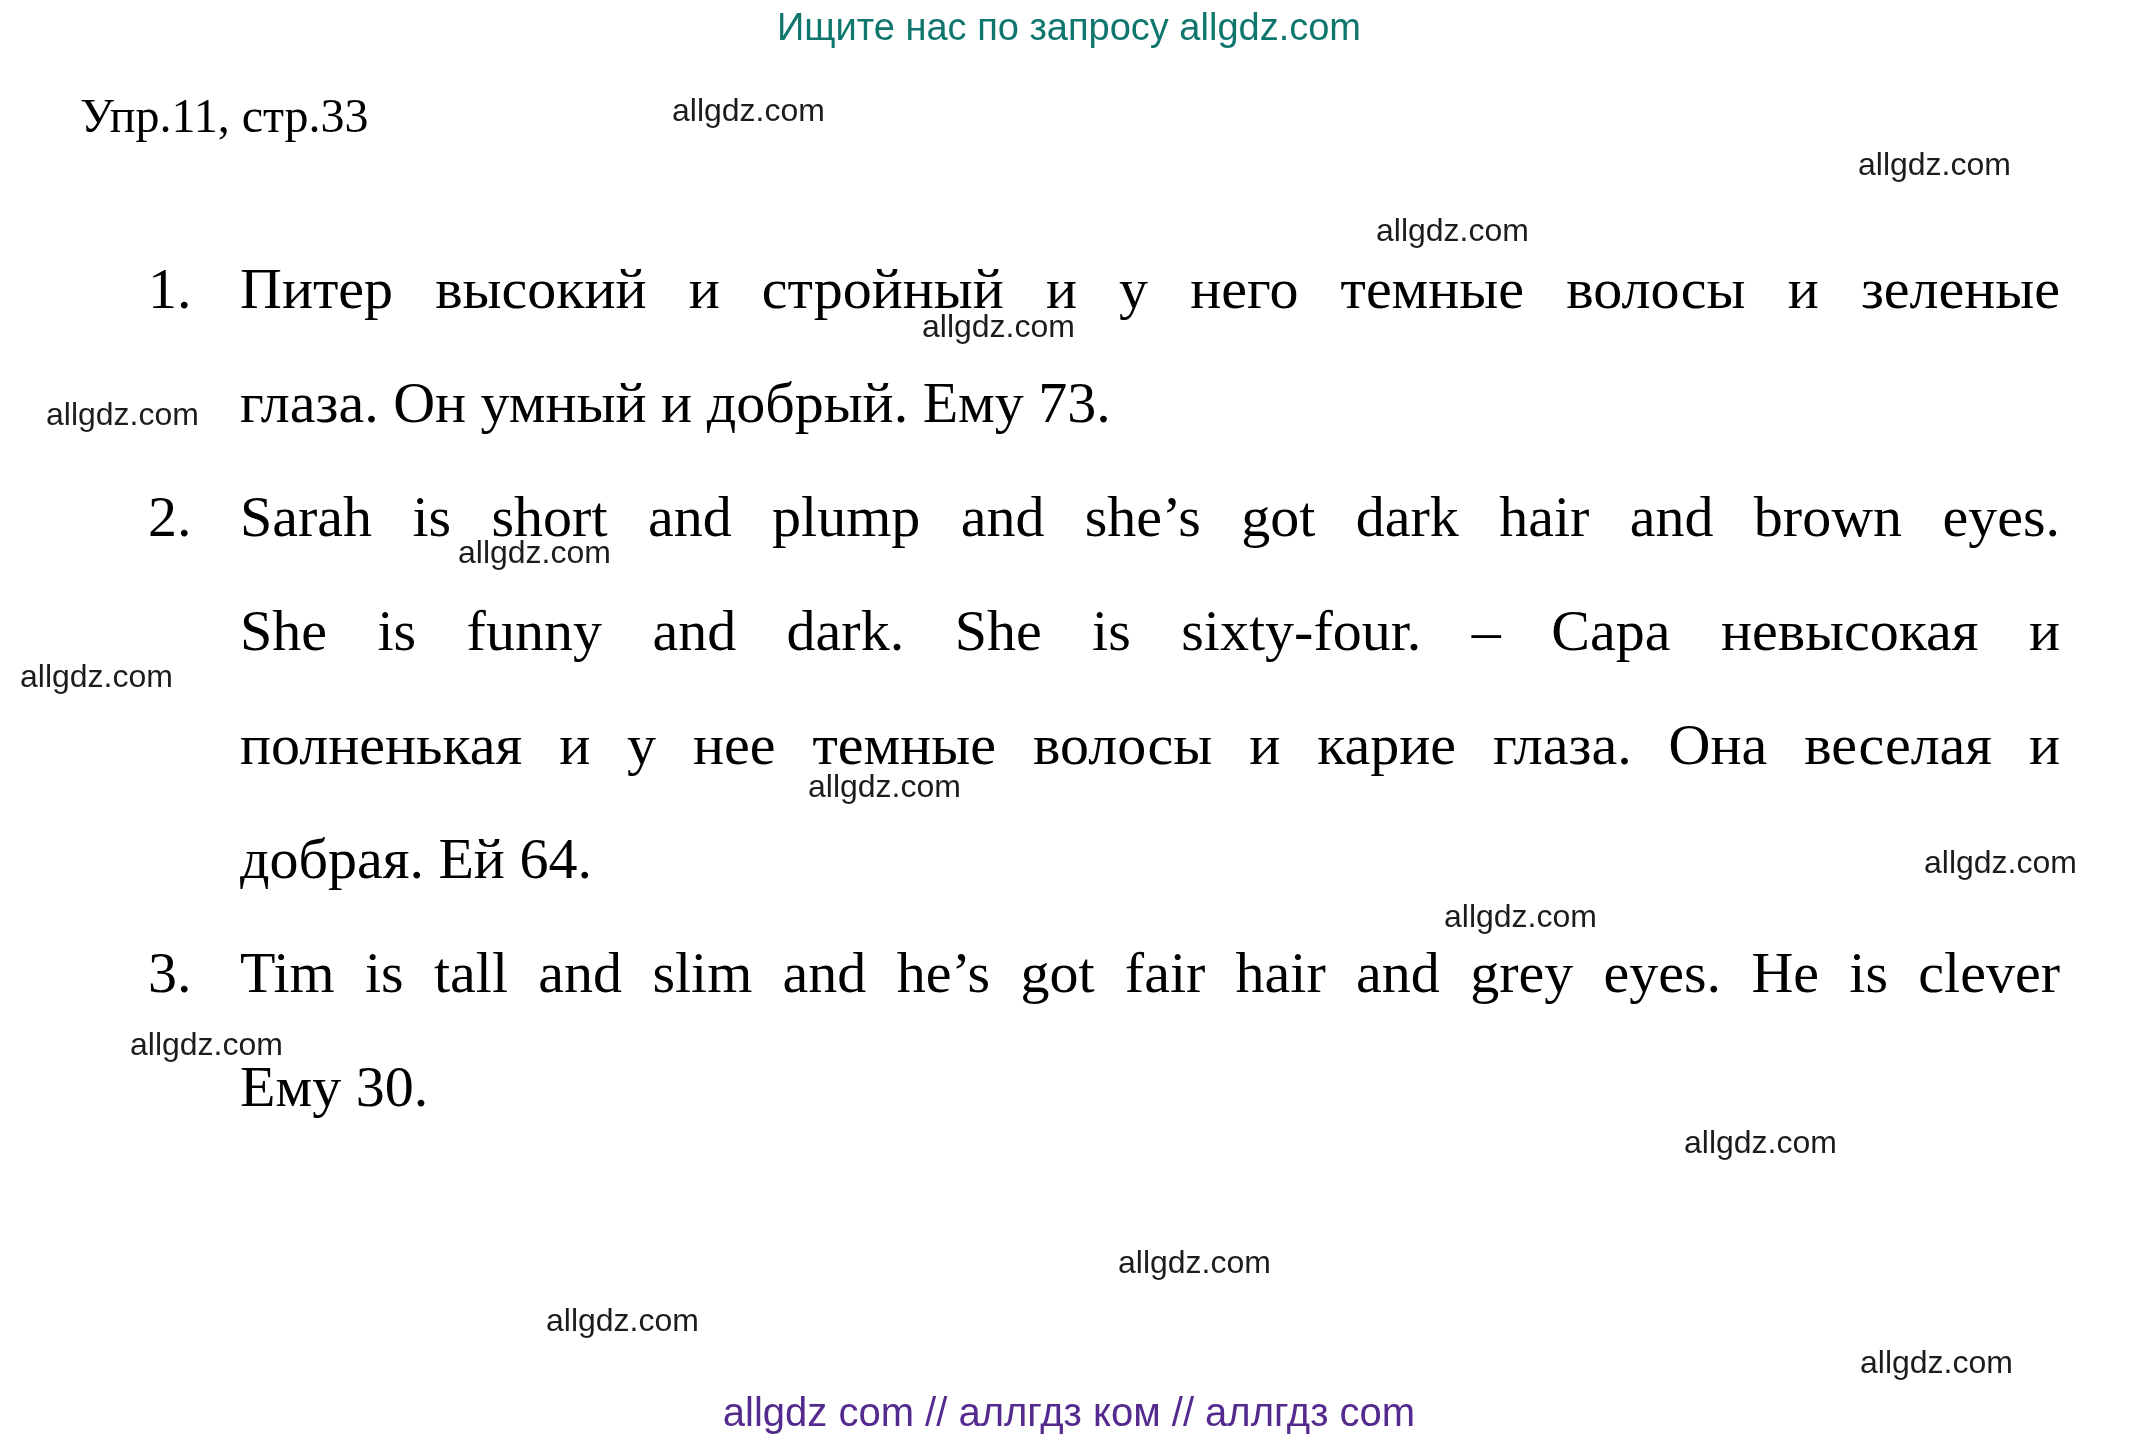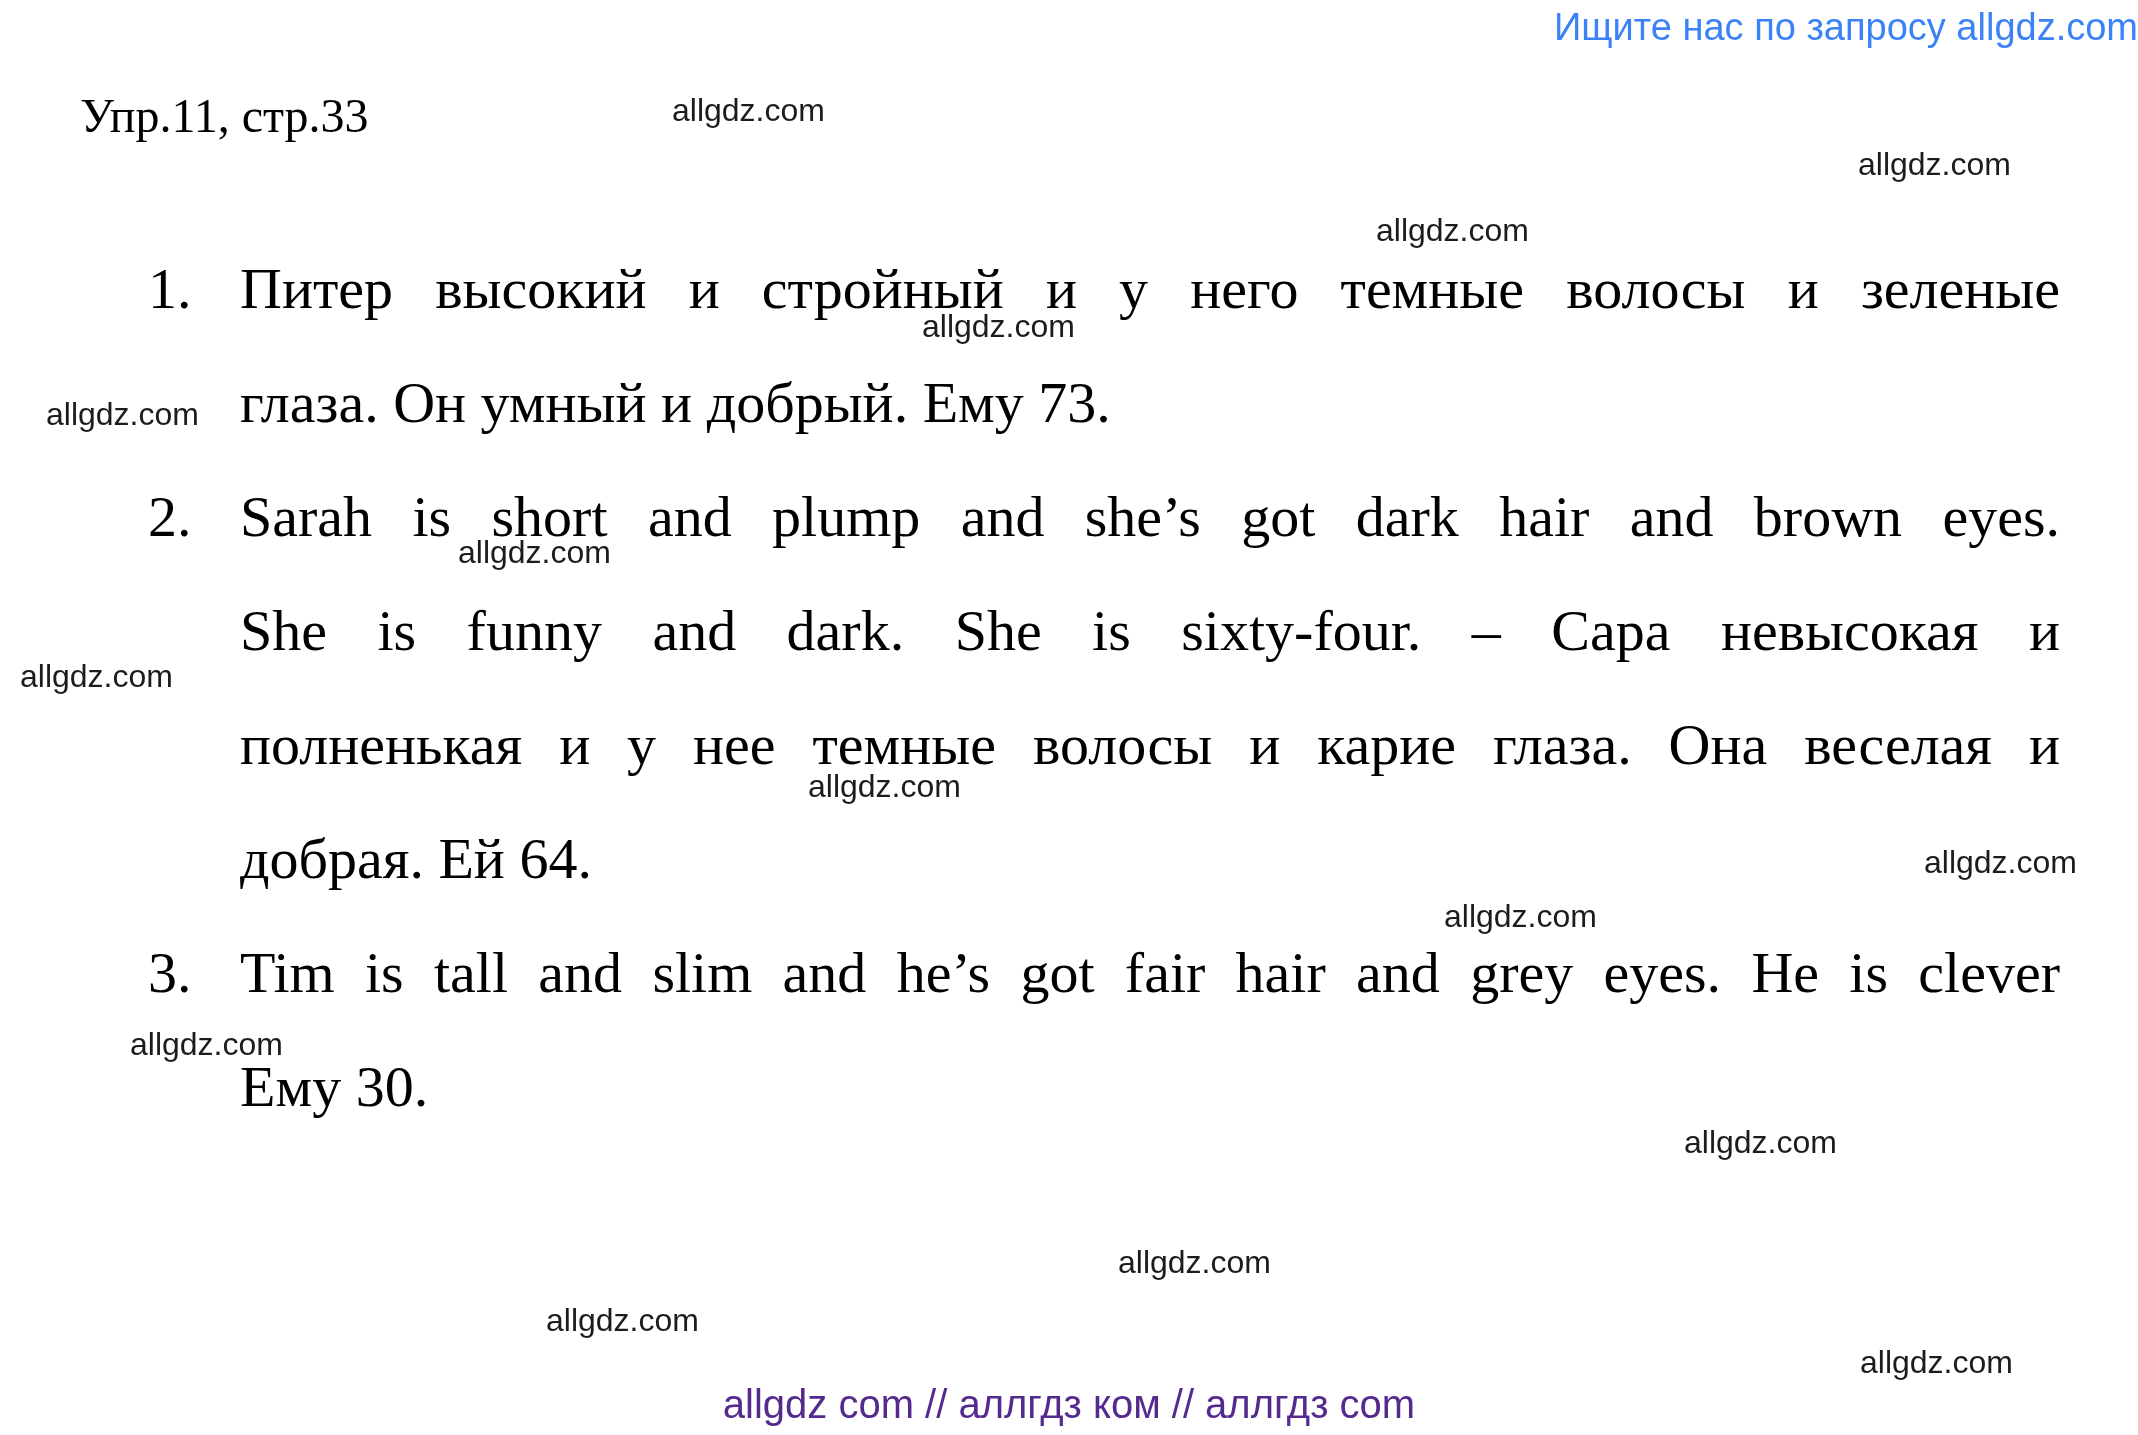--- a/index.html
+++ b/index.html
@@ -10,24 +10,24 @@
     background: #ffffff;
     overflow: hidden;
     font-family: "Liberation Serif", serif;
     color: #000000;
   }
   .promo {
     position: absolute;
     top: 6px;
     left: 0;
     width: 100%;
-    text-align: right;
+    text-align: center;
     font-family: "Liberation Sans", sans-serif;
     font-size: 38px;
-    color: #3b82f6;
+    color: #0f766e;
   }
   .title {
     position: absolute;
     left: 80px;
     top: 88px;
     font-family: "Liberation Serif", serif;
     font-size: 48px;
     color: #000000;
     white-space: nowrap;
   }
@@ -51,21 +51,21 @@
     position: absolute;
     left: 0;
     top: 0;
     line-height: 114px;
   }
   .line { text-align: justify; text-align-last: justify; }
   .line.last { text-align-last: left; }
   .footer {
     position: absolute;
     left: 0;
-    bottom: 8px;
+    bottom: 0;
     width: 100%;
     text-align: center;
     font-family: "Liberation Sans", sans-serif;
     font-size: 40px;
     color: #552a8e;
   }
 </style>
 </head>
 <body>
 

